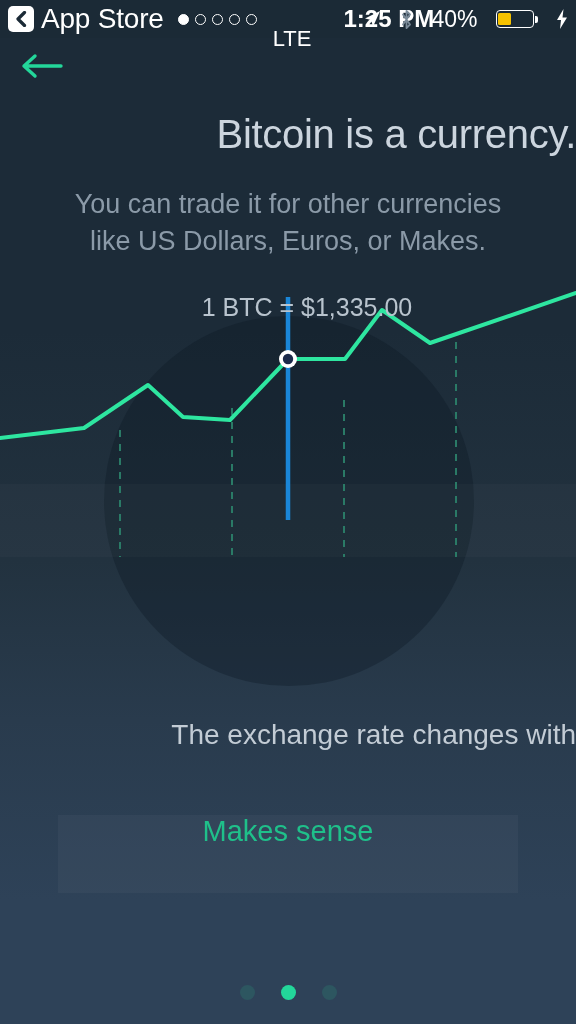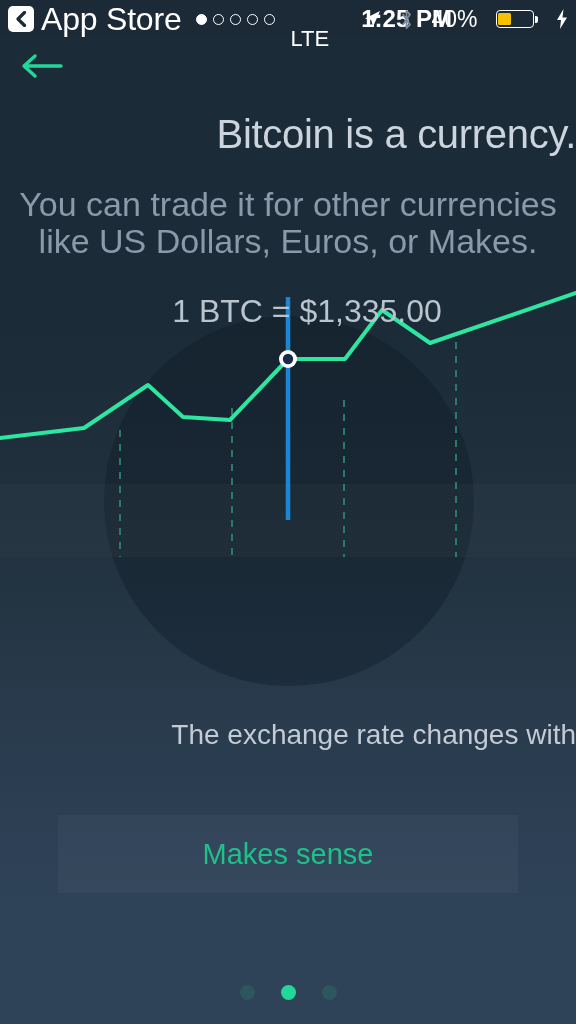--- a/index.html
+++ b/index.html
@@ -33,21 +33,21 @@
     z-index:40;
   }
   .sb-left { display:flex; align-items:center; margin-left:8px; }
   .sb-backbox {
     width:26px; height:26px; border-radius:5px;
     background:#ffffff;
     display:flex; align-items:center; justify-content:center;
     margin-right:7px;
   }
   .sb-backbox svg { display:block; }
-  .sb-carrier { font-size:32px; letter-spacing:-0.2px; }
+  .sb-carrier { font-size:28px; letter-spacing:-0.2px; }
   .sb-dots { display:flex; align-items:center; gap:6px; margin-left:14px; }
   .sb-dot { width:11px; height:11px; border-radius:50%; border:1.6px solid #ffffff; }
   .sb-dot.filled { background:#ffffff; }
   .sb-lte { margin-left:16px; font-size:22px;margin-top:40px; }
   .sb-time { margin-left:32px; font-size:24px; font-weight:bold; }
   .sb-right {
     position:absolute; right:8px; top:0; height:38px;
     display:flex; align-items:center; gap:18px;
   }
   .bat-wrap { display:flex; align-items:center; }
@@ -71,29 +71,29 @@
   
   #headline {
     position:absolute; top:112px; left:0; width:576px;
     text-align:right;
     font-size:40px; color:#ccd5de;
     letter-spacing:-0.3px;
   }
   #subtitle {
     position:absolute; top:186px; left:0; width:576px;
     text-align:center;
-    font-size:34px; line-height:37px; color:#8b9aa8;
+    font-size:27px; line-height:37px; color:#8b9aa8;
   }
   #subtitle span { display:block; }
 
   
   #chart-section { position:absolute; top:280px; left:0; width:576px; height:290px; }
   #price-label {
     position:absolute; top:13px; left:0; width:576px;
-    text-align:center; font-size:32px; color:#b9c4ce;
+    text-align:center; font-size:25px; color:#b9c4ce;
     z-index:12;
     padding-left:38px;
   }
   #chart-circle {
     position:absolute;
     left:104px; top:36px;
     width:370px; height:370px;
     border-radius:50%;
     background:rgba(12,24,35,0.34);
     z-index:1;
@@ -110,21 +110,21 @@
   #closing {
     position:absolute; top:716px; left:0; width:576px;
     text-align:right;
     font-size:28px; line-height:38px; color:#c3ccd5;
   }
   #closing span { display:block; }
   #cta {
     position:absolute; left:58px; top:815px;
     width:460px; height:78px;
     background:rgba(255,255,255,0.035);
-    display:flex; align-items:center; justify-content:center;
+    display:flex; align-items:flex-start; justify-content:center;
     cursor:pointer;
   }
   #cta-label { font-size:29px; color:#1fc08a; }
 
   
   #dots {
     position:absolute; left:0; top:985px; width:576px;
     display:flex; align-items:center; justify-content:center; gap:26px;
   }
   .pdot { width:15px; height:15px; border-radius:50%; background:#2d5660; }

